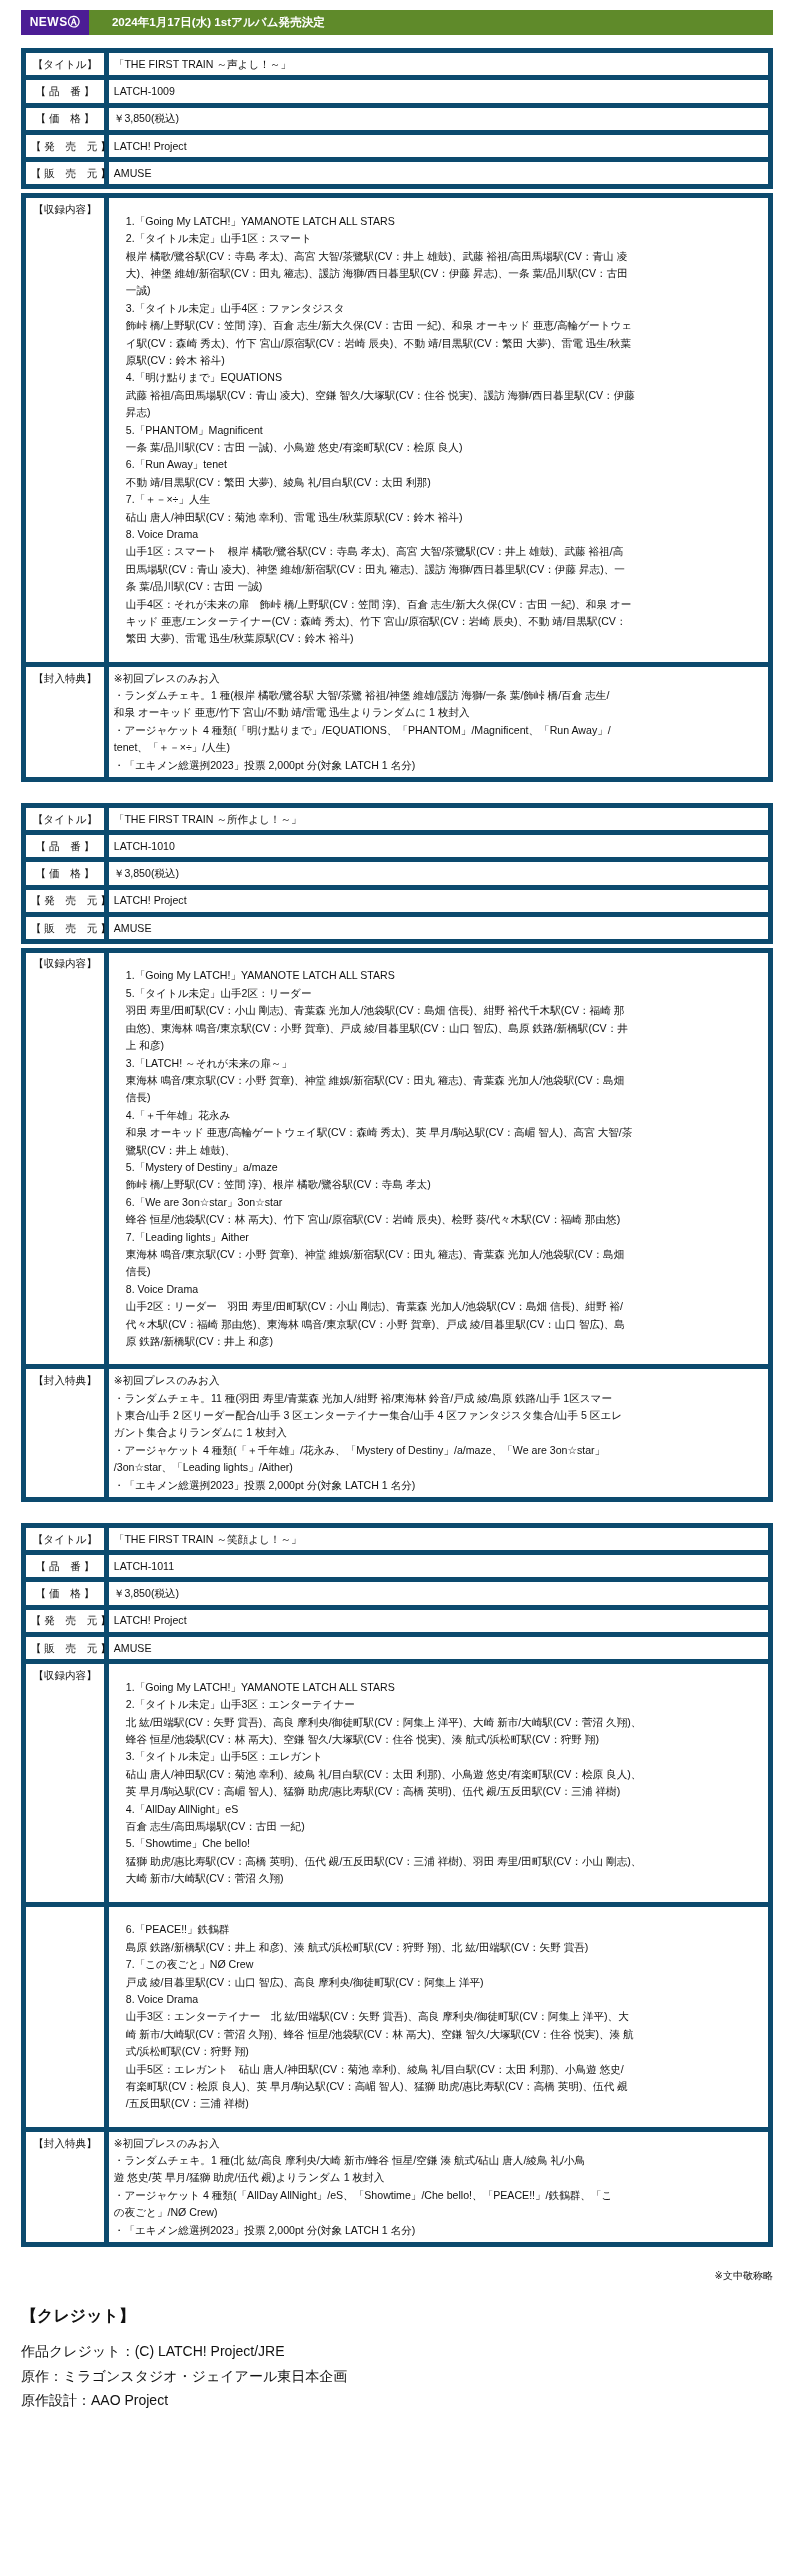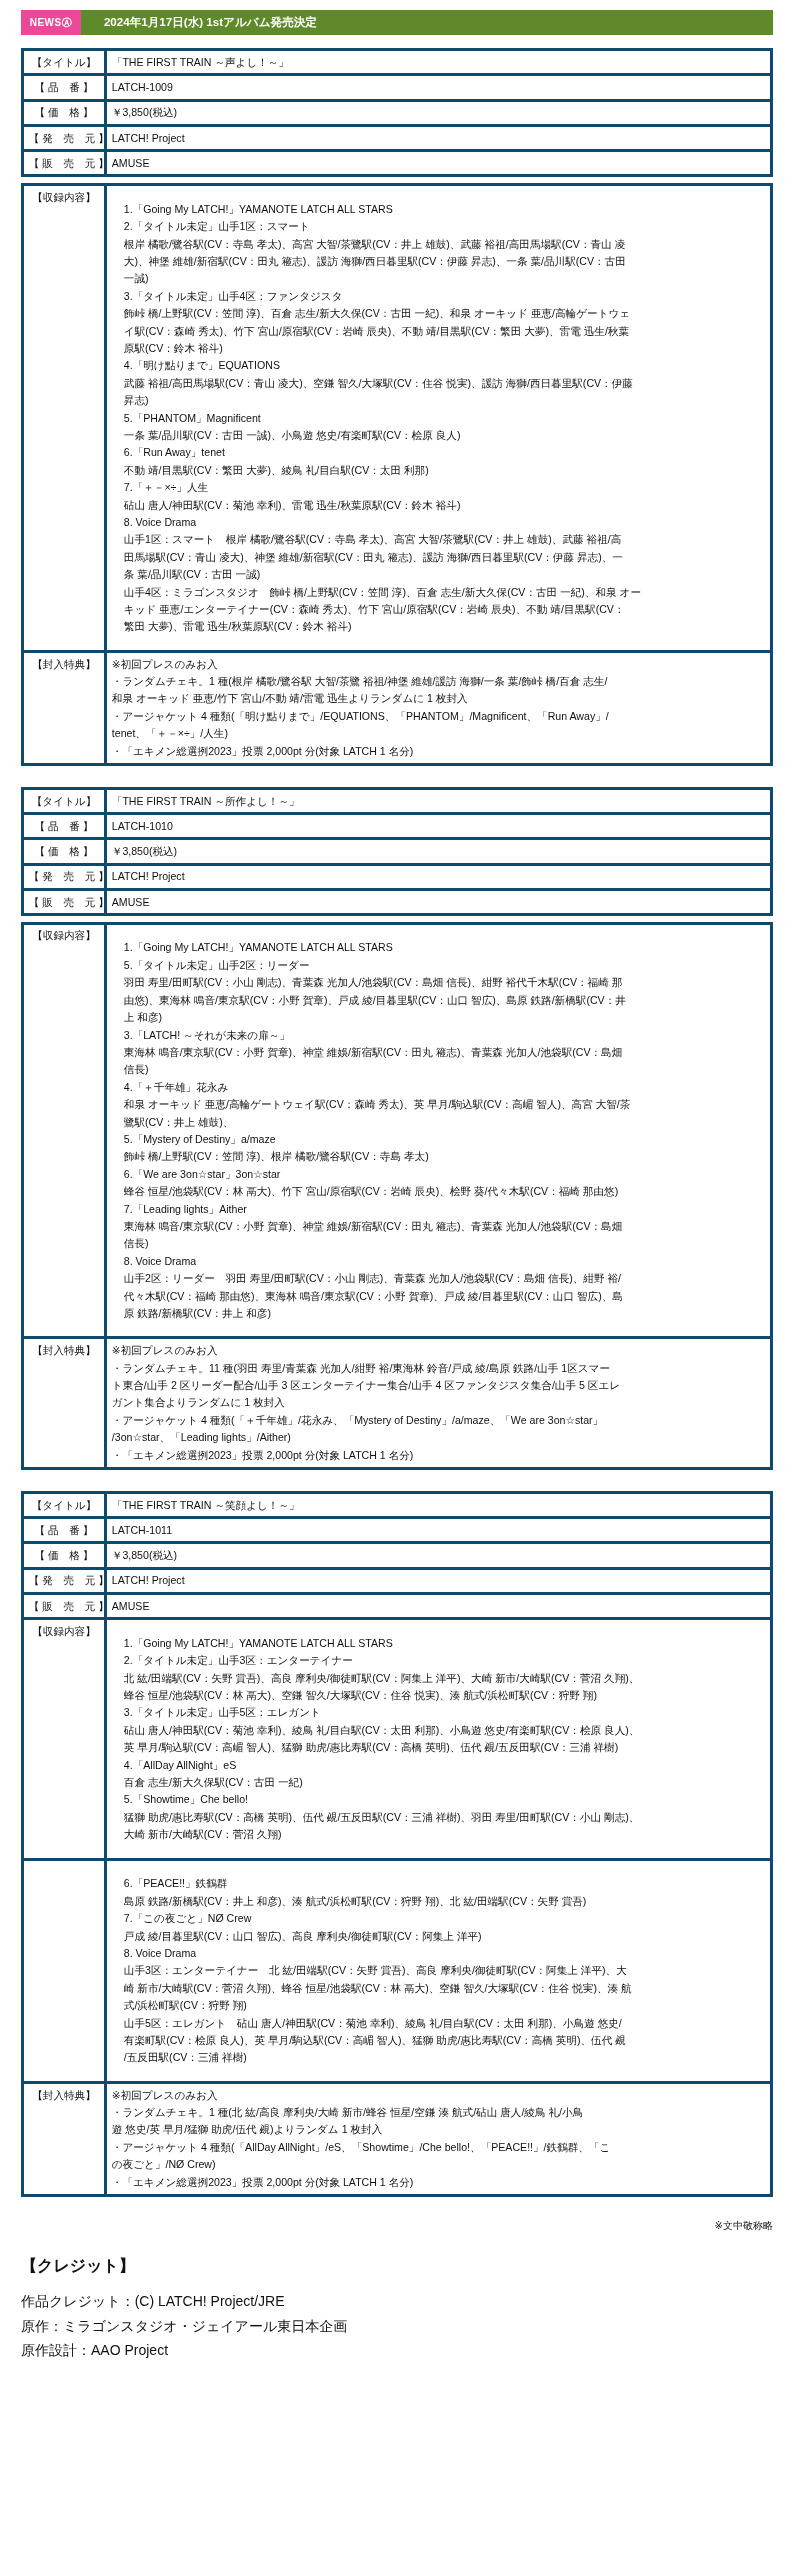--- a/index.html
+++ b/index.html
@@ -18,24 +18,24 @@
 
   
   .news-bar {
     display: flex;
     align-items: stretch;
     background: #5f8a2a;
     height: 25px;
     margin-bottom: 13.5px;
   }
   .news-badge {
-    background: #ec4899;
+    background: #4c1d95;
     color: #ffffff;
     font-weight: bold;
-    font-size: 10px;
+    font-size: 12px;
     letter-spacing: 0.5px;
     display: flex;
     align-items: center;
     padding: 0 8.7px;
   }
   .news-title {
     color: #ffffff;
     font-size: 11.6px;
     font-weight: bold;
     display: flex;
@@ -52,21 +52,21 @@
   .intro p { margin: 0 0 1.9px 0; }
 
   
   .spec-block { margin-bottom: 21px; }
   table.spec {
     width: 100%;
     border-collapse: collapse;
     table-layout: fixed;
   }
   table.spec td {
-    border: 3px solid #0c4a6e;
+    border: 5px solid #0c4a6e;
     padding: 2.9px 4.8px;
     vertical-align: top;
     font-size: 10.6px;
     line-height: 1.55;
   }
   td.lbl {
     width: 83px;
     text-align: center;
     white-space: nowrap;
     font-size: 10px;
@@ -148,21 +148,21 @@
                 <div>5.「PHANTOM」Magnificent</div>
                 <div>一条 葉/品川駅(CV：古田 一誠)、小鳥遊 悠史/有楽町駅(CV：桧原 良人)</div>
                 <div>6.「Run Away」tenet</div>
                 <div>不動 靖/目黒駅(CV：繁田 大夢)、綾鳥 礼/目白駅(CV：太田 利那)</div>
                 <div>7.「＋－×÷」人生</div>
                 <div>砧山 唐人/神田駅(CV：菊池 幸利)、雷電 迅生/秋葉原駅(CV：鈴木 裕斗)</div>
                 <div>8. Voice Drama</div>
                 <div>山手1区：スマート　根岸 橘歌/鷺谷駅(CV：寺島 孝太)、高宮 大智/茶鷺駅(CV：井上 雄鼓)、武藤 裕祖/高</div>
                 <div>田馬場駅(CV：青山 凌大)、神堡 維雄/新宿駅(CV：田丸 篐志)、諼訪 海獅/西日暮里駅(CV：伊藤 昇志)、一</div>
                 <div>条 葉/品川駅(CV：古田 一誠)</div>
-                <div>山手4区：ミラゴンスタジオ　飾峠 橋/上野駅(CV：笠間 淳)、百倉 志生/新大久保(CV：古田 一紀)、和泉 オー</div>
+                <div>山手4区：それが未来の扉　飾峠 橋/上野駅(CV：笠間 淳)、百倉 志生/新大久保(CV：古田 一紀)、和泉 オー</div>
                 <div>キッド 亜恵/エンターテイナー(CV：森崎 秀太)、竹下 宮山/原宿駅(CV：岩崎 辰央)、不動 靖/目黒駅(CV：</div>
                 <div>繁田 大夢)、雷電 迅生/秋葉原駅(CV：鈴木 裕斗)</div>
               </div>
         </td>
       </tr>
       <tr>
         <td class="lbl">【封入特典】</td>
         <td>
           <div class="bonus">
                 <div>※初回プレスのみお入</div>
@@ -279,21 +279,21 @@
         <td>
           <div class="content-list">
                 <div>1.「Going My LATCH!」YAMANOTE LATCH ALL STARS</div>
                 <div>2.「タイトル未定」山手3区：エンターテイナー</div>
                 <div>北 紘/田端駅(CV：矢野 賞吾)、高良 摩利央/御徒町駅(CV：阿集上 洋平)、大崎 新市/大崎駅(CV：菅沼 久翔)、</div>
                 <div>蜂谷 恒星/池袋駅(CV：林 鬲大)、空鎌 智久/大塚駅(CV：住谷 悦実)、湊 航式/浜松町駅(CV：狩野 翔)</div>
                 <div>3.「タイトル未定」山手5区：エレガント</div>
                 <div>砧山 唐人/神田駅(CV：菊池 幸利)、綾鳥 礼/目白駅(CV：太田 利那)、小鳥遊 悠史/有楽町駅(CV：桧原 良人)、</div>
                 <div>英 早月/駒込駅(CV：高嵋 智人)、猛獅 助虎/惠比寿駅(CV：高橋 英明)、伍代 覕/五反田駅(CV：三浦 祥樹)</div>
                 <div>4.「AllDay AllNight」eS</div>
-                <div>百倉 志生/新大久保駅(CV：古田 一紀)</div>
+                <div>百倉 志生/高田馬場駅(CV：古田 一紀)</div>
                 <div>5.「Showtime」Che bello!</div>
                 <div>猛獅 助虎/惠比寿駅(CV：高橋 英明)、伍代 覕/五反田駅(CV：三浦 祥樹)、羽田 寿里/田町駅(CV：小山 剛志)、</div>
                 <div>大崎 新市/大崎駅(CV：菅沼 久翔)</div>
               </div>
         </td>
       </tr>
       <tr>
         <td class="lbl"></td>
         <td>
           <div class="content-list">

